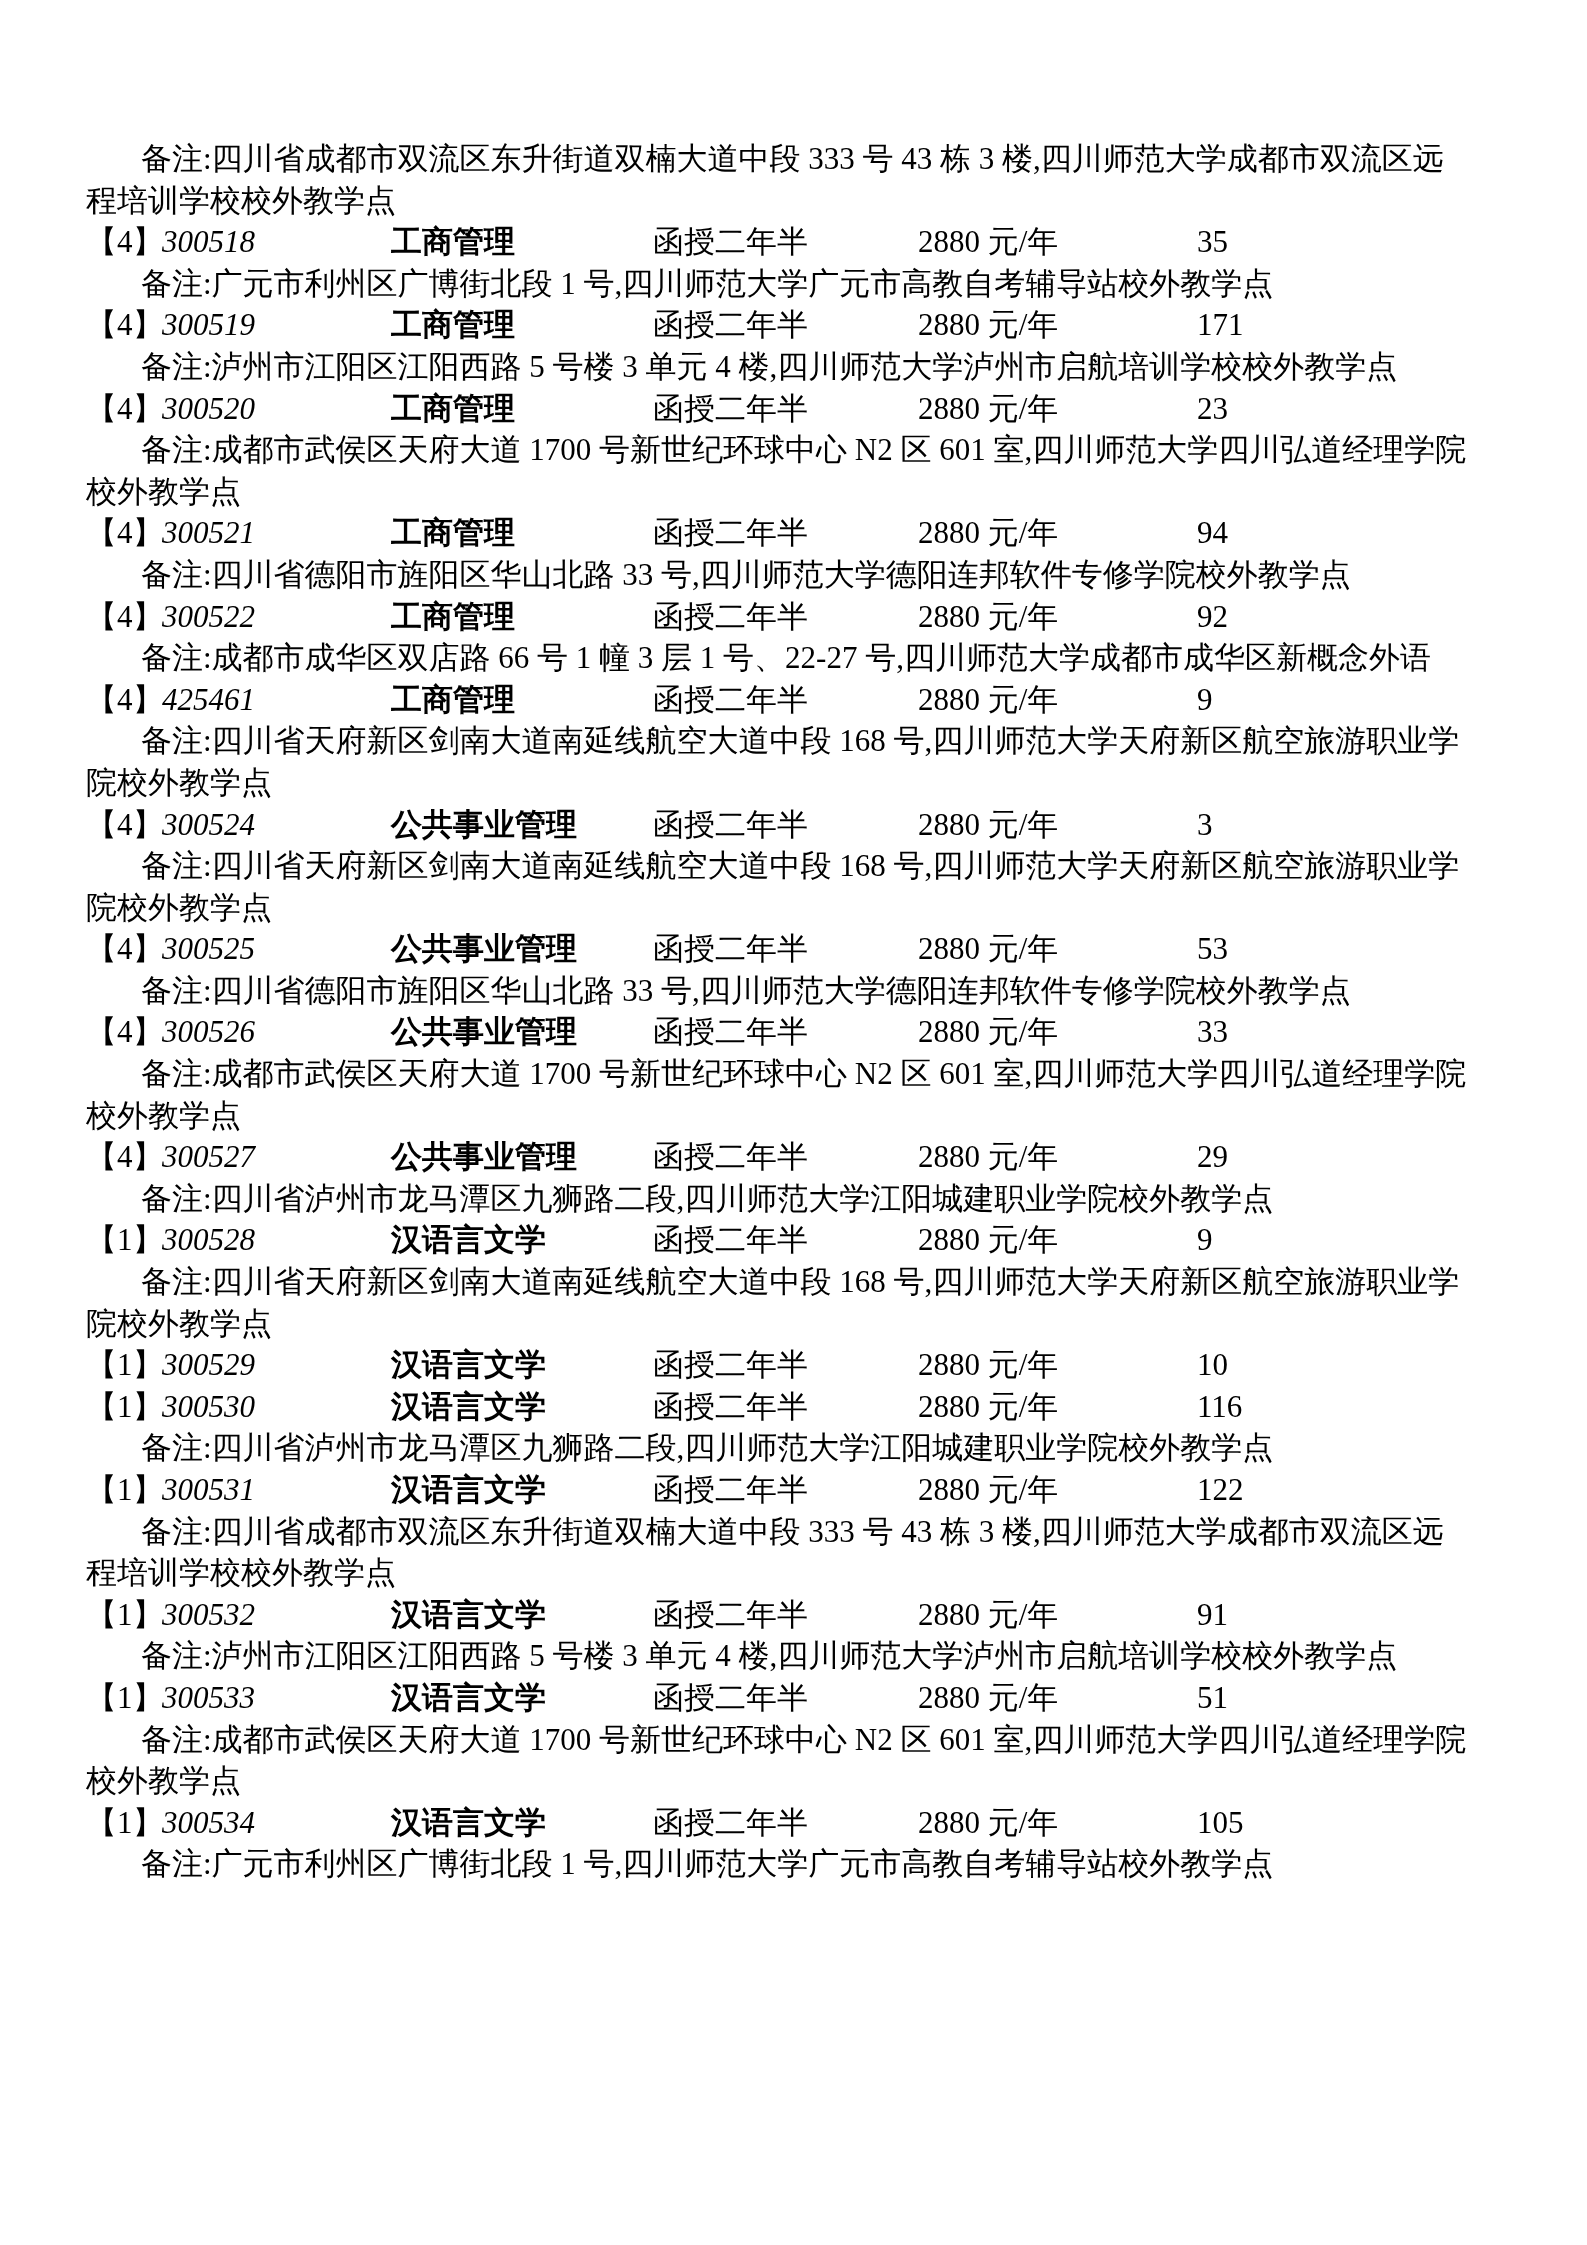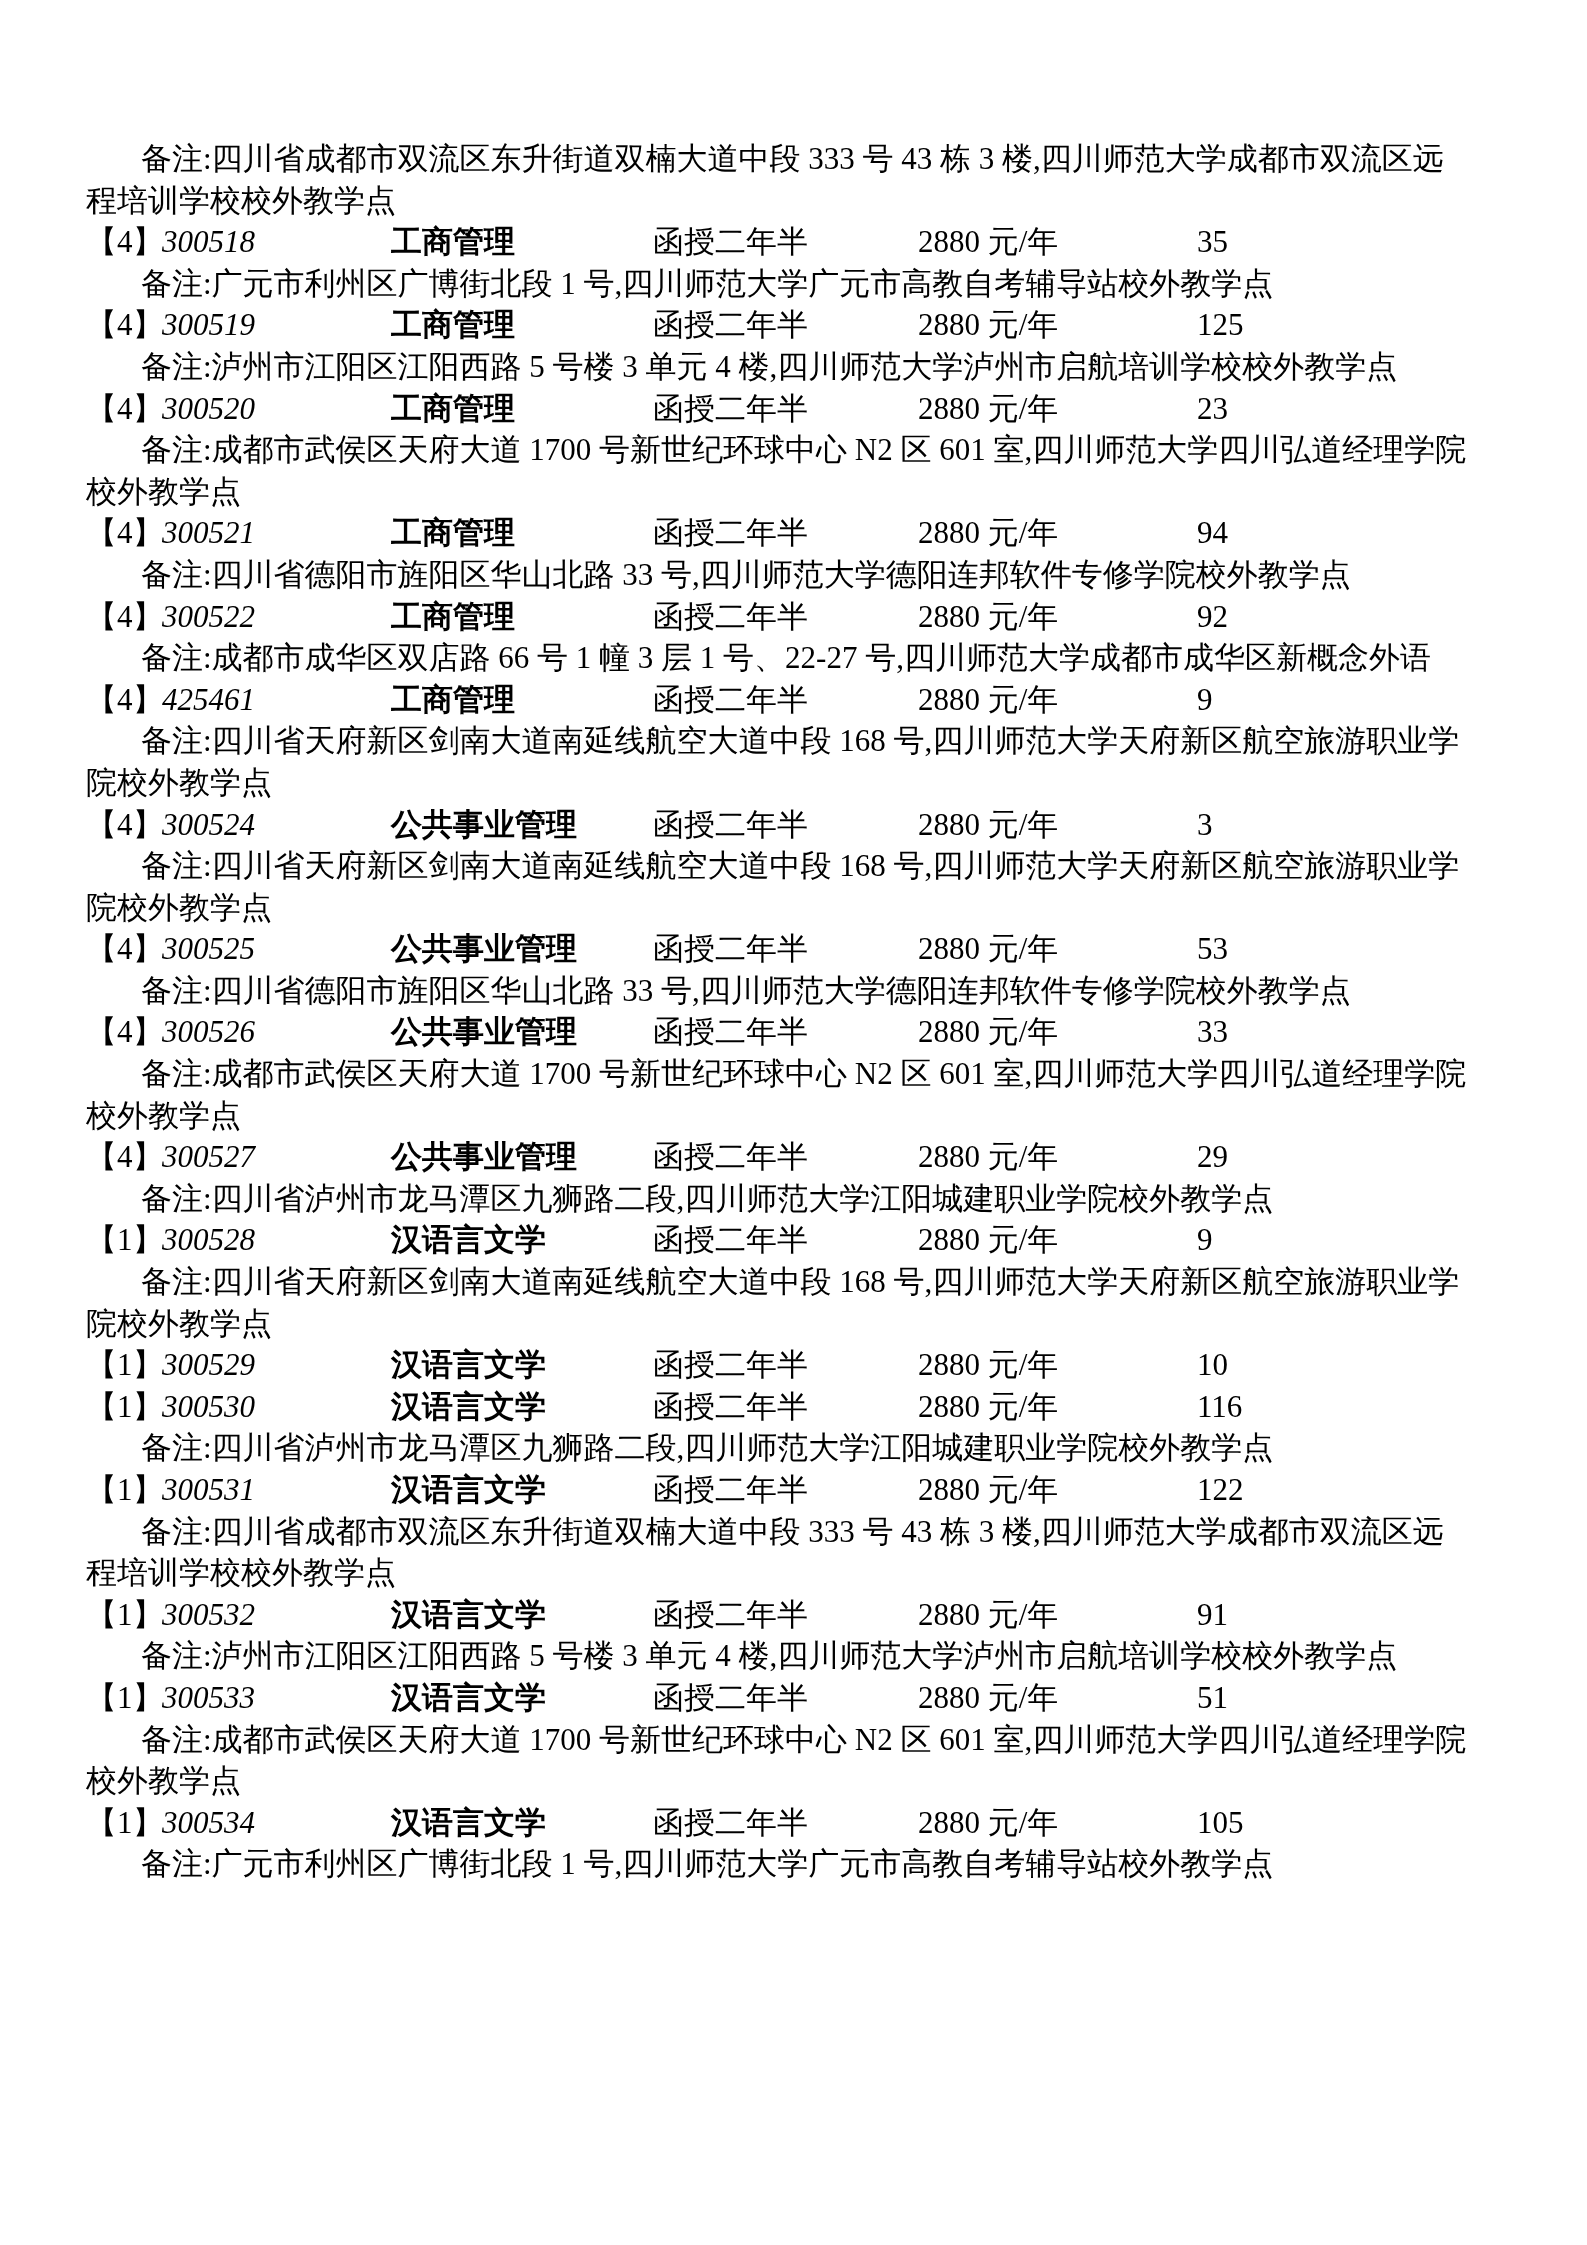--- a/index.html
+++ b/index.html
@@ -72,21 +72,21 @@
   <div class="line note-first">备注:广元市利州区广博街北段 1 号,四川师范大学广元市高教自考辅导站校外教学点</div>
       </div>
 
   <div class="entry-block">
     <div class="entry-row">
       <span class="f-tag">【4】</span>
       <span class="f-code">300519</span>
       <span class="f-major">工商管理</span>
       <span class="f-form">函授二年半</span>
       <span class="f-fee">2880 元/年</span>
-      <span class="f-count">125</span>
+      <span class="f-count">171</span>
     </div>
   <div class="line note-first">备注:泸州市江阳区江阳西路 5 号楼 3 单元 4 楼,四川师范大学泸州市启航培训学校校外教学点</div>
       </div>
 
   <div class="entry-block">
     <div class="entry-row">
       <span class="f-tag">【4】</span>
       <span class="f-code">300520</span>
       <span class="f-major">工商管理</span>
       <span class="f-form">函授二年半</span>

